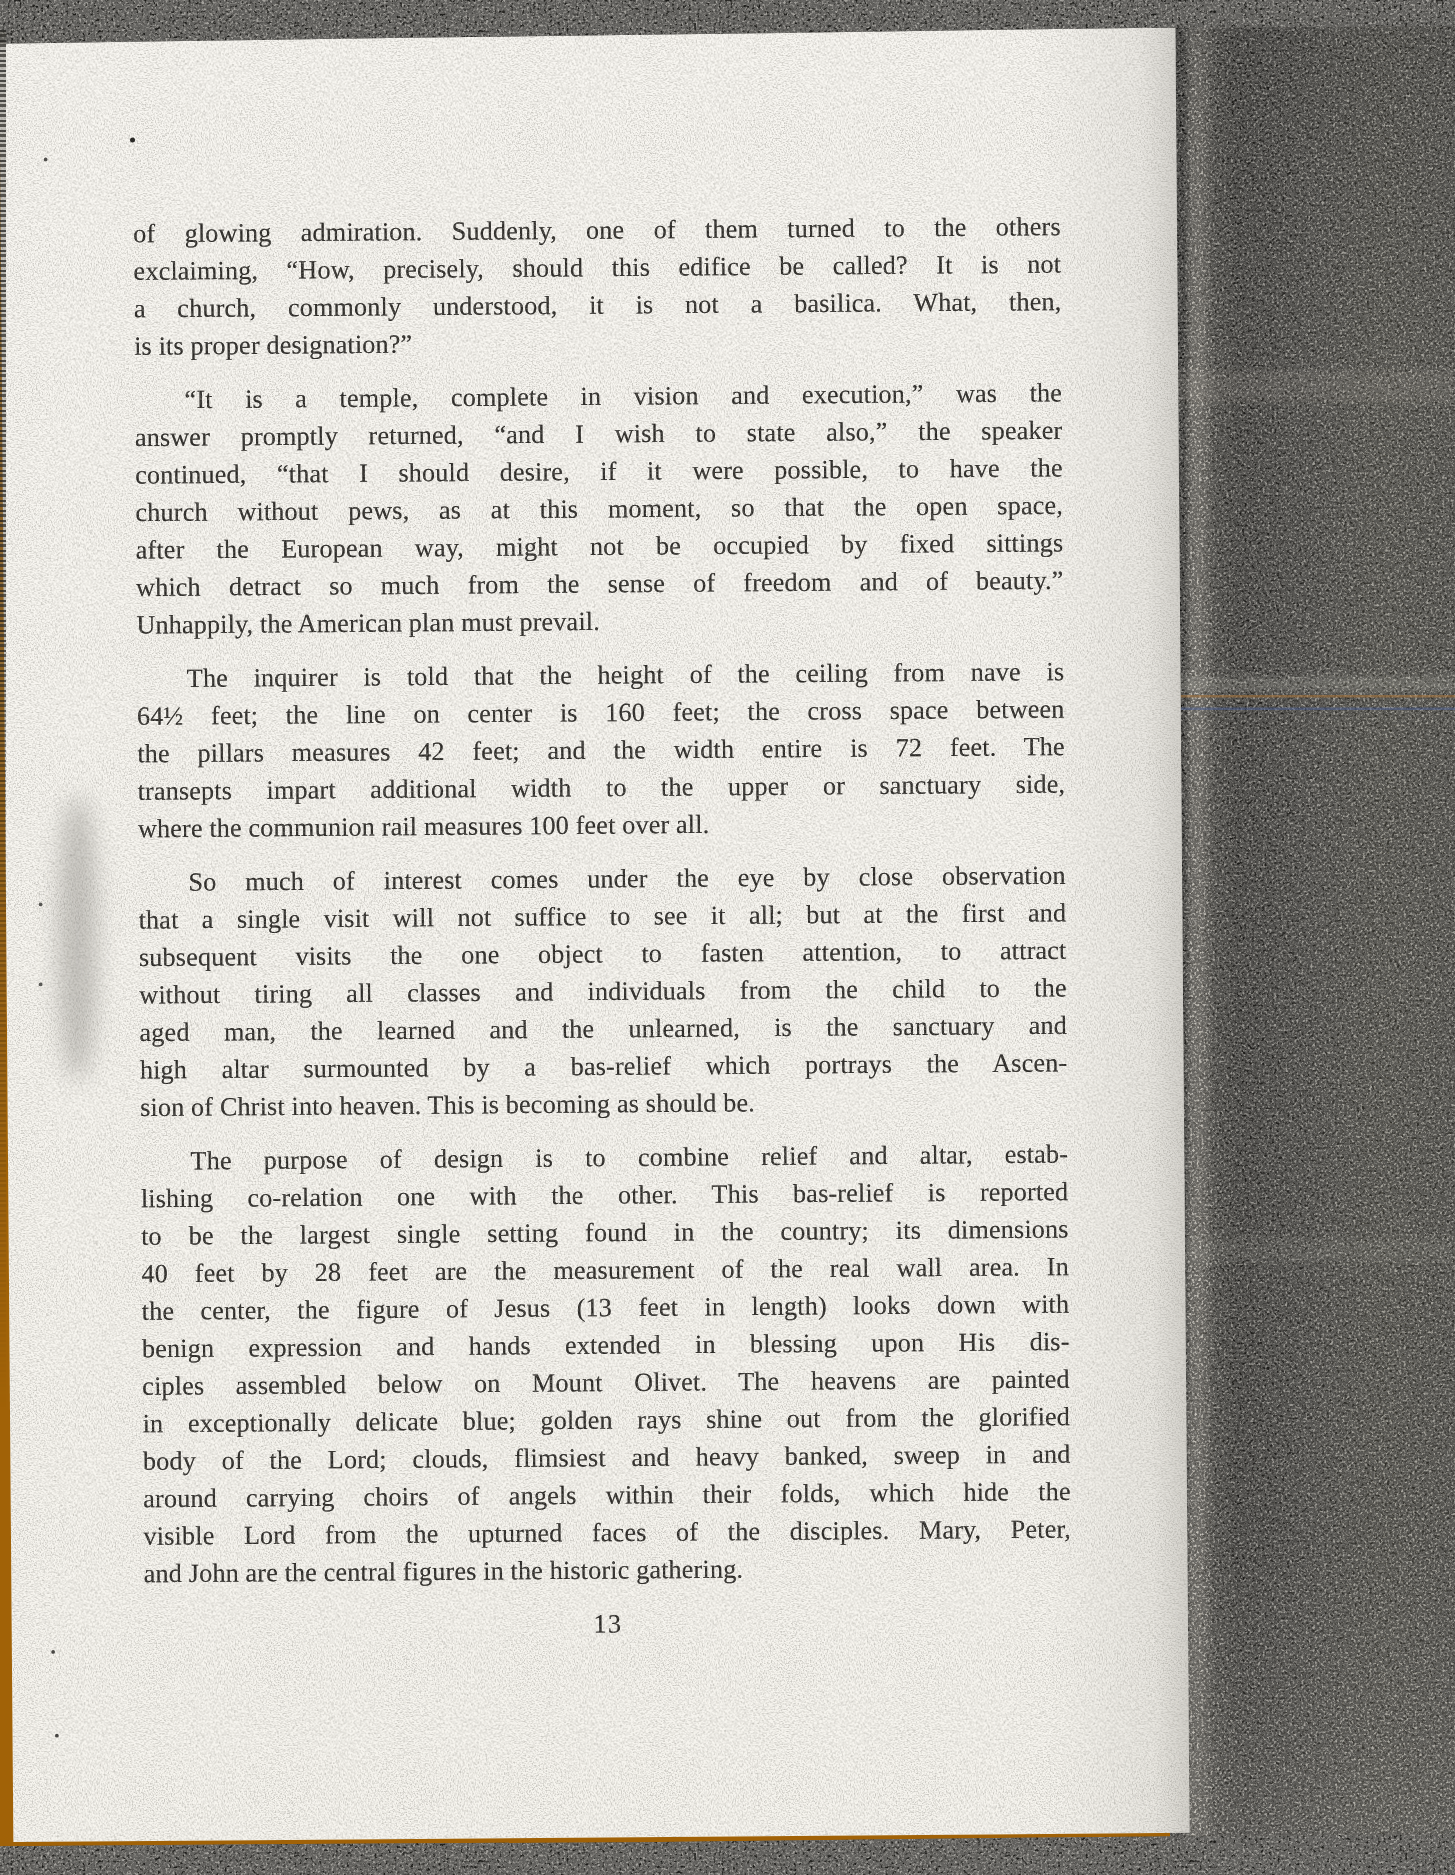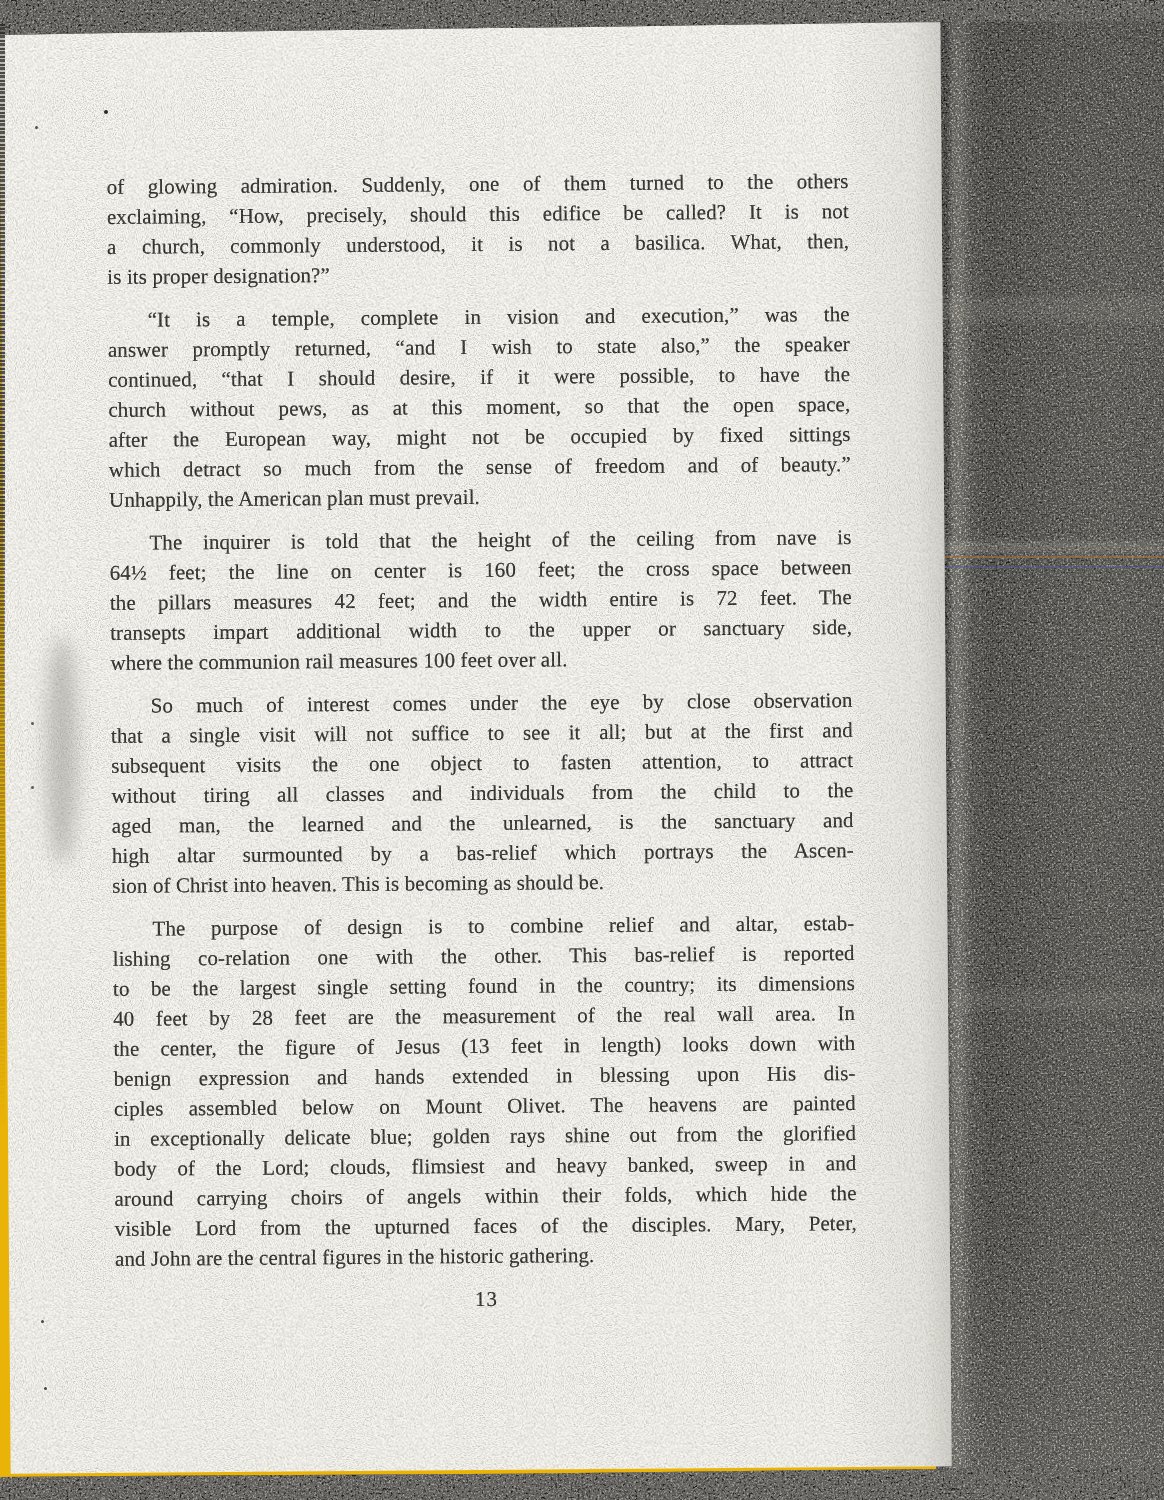--- a/index.html
+++ b/index.html
@@ -1,19 +1,19 @@
 <!DOCTYPE html>
 <html><head>
 <meta charset="utf-8">
 <title>Scanned book page</title>
 <style>
   html,body{margin:0;padding:0;background:#3a3936;}
   .scan{
     position:relative;width:1164px;height:1500px;overflow:hidden;
-    background:#eab308;
+    background:#a16207;
     font-family:"Liberation Serif","DejaVu Serif",serif;
   }
   
   .noise-right{
     position:absolute;top:0;left:936px;width:228px;height:1500px;
     background:
       linear-gradient(to bottom,
         rgba(25,24,22,.30) 0px, rgba(25,24,22,.14) 130px, rgba(0,0,0,0) 280px,
         rgba(0,0,0,0) 82%, rgba(135,132,123,.30) 93%, rgba(160,156,146,.45) 100%),
       linear-gradient(to right,

